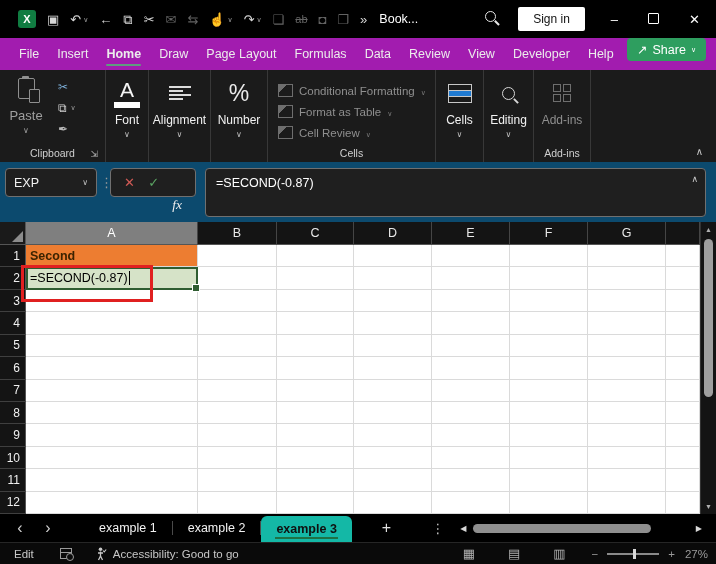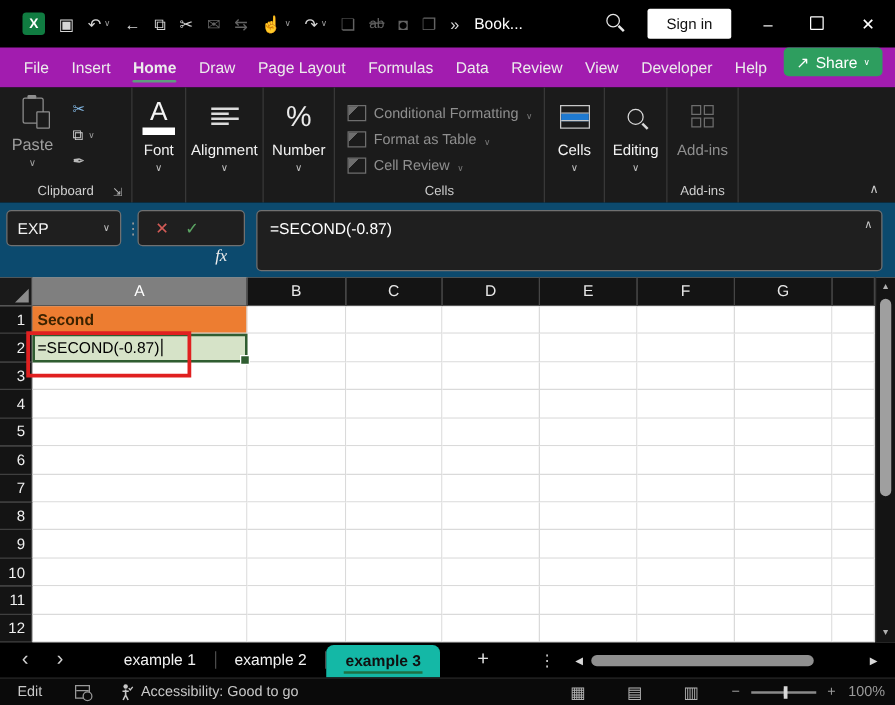--- a/index.html
+++ b/index.html
@@ -567,16 +567,16 @@
       <span>▥</span>
     </div>
     <div class="zoomctl">
       <span>−</span>
       <div class="ztrack">
           <div class="ztick"></div>
           <div class="zthumb"></div>
         </div>
       <span>+</span>
     </div>
-    <span class="zlabel">100%</span>
+    <span class="zlabel">27%</span>
   </div>
 
 </div>
 
 </body></html>

